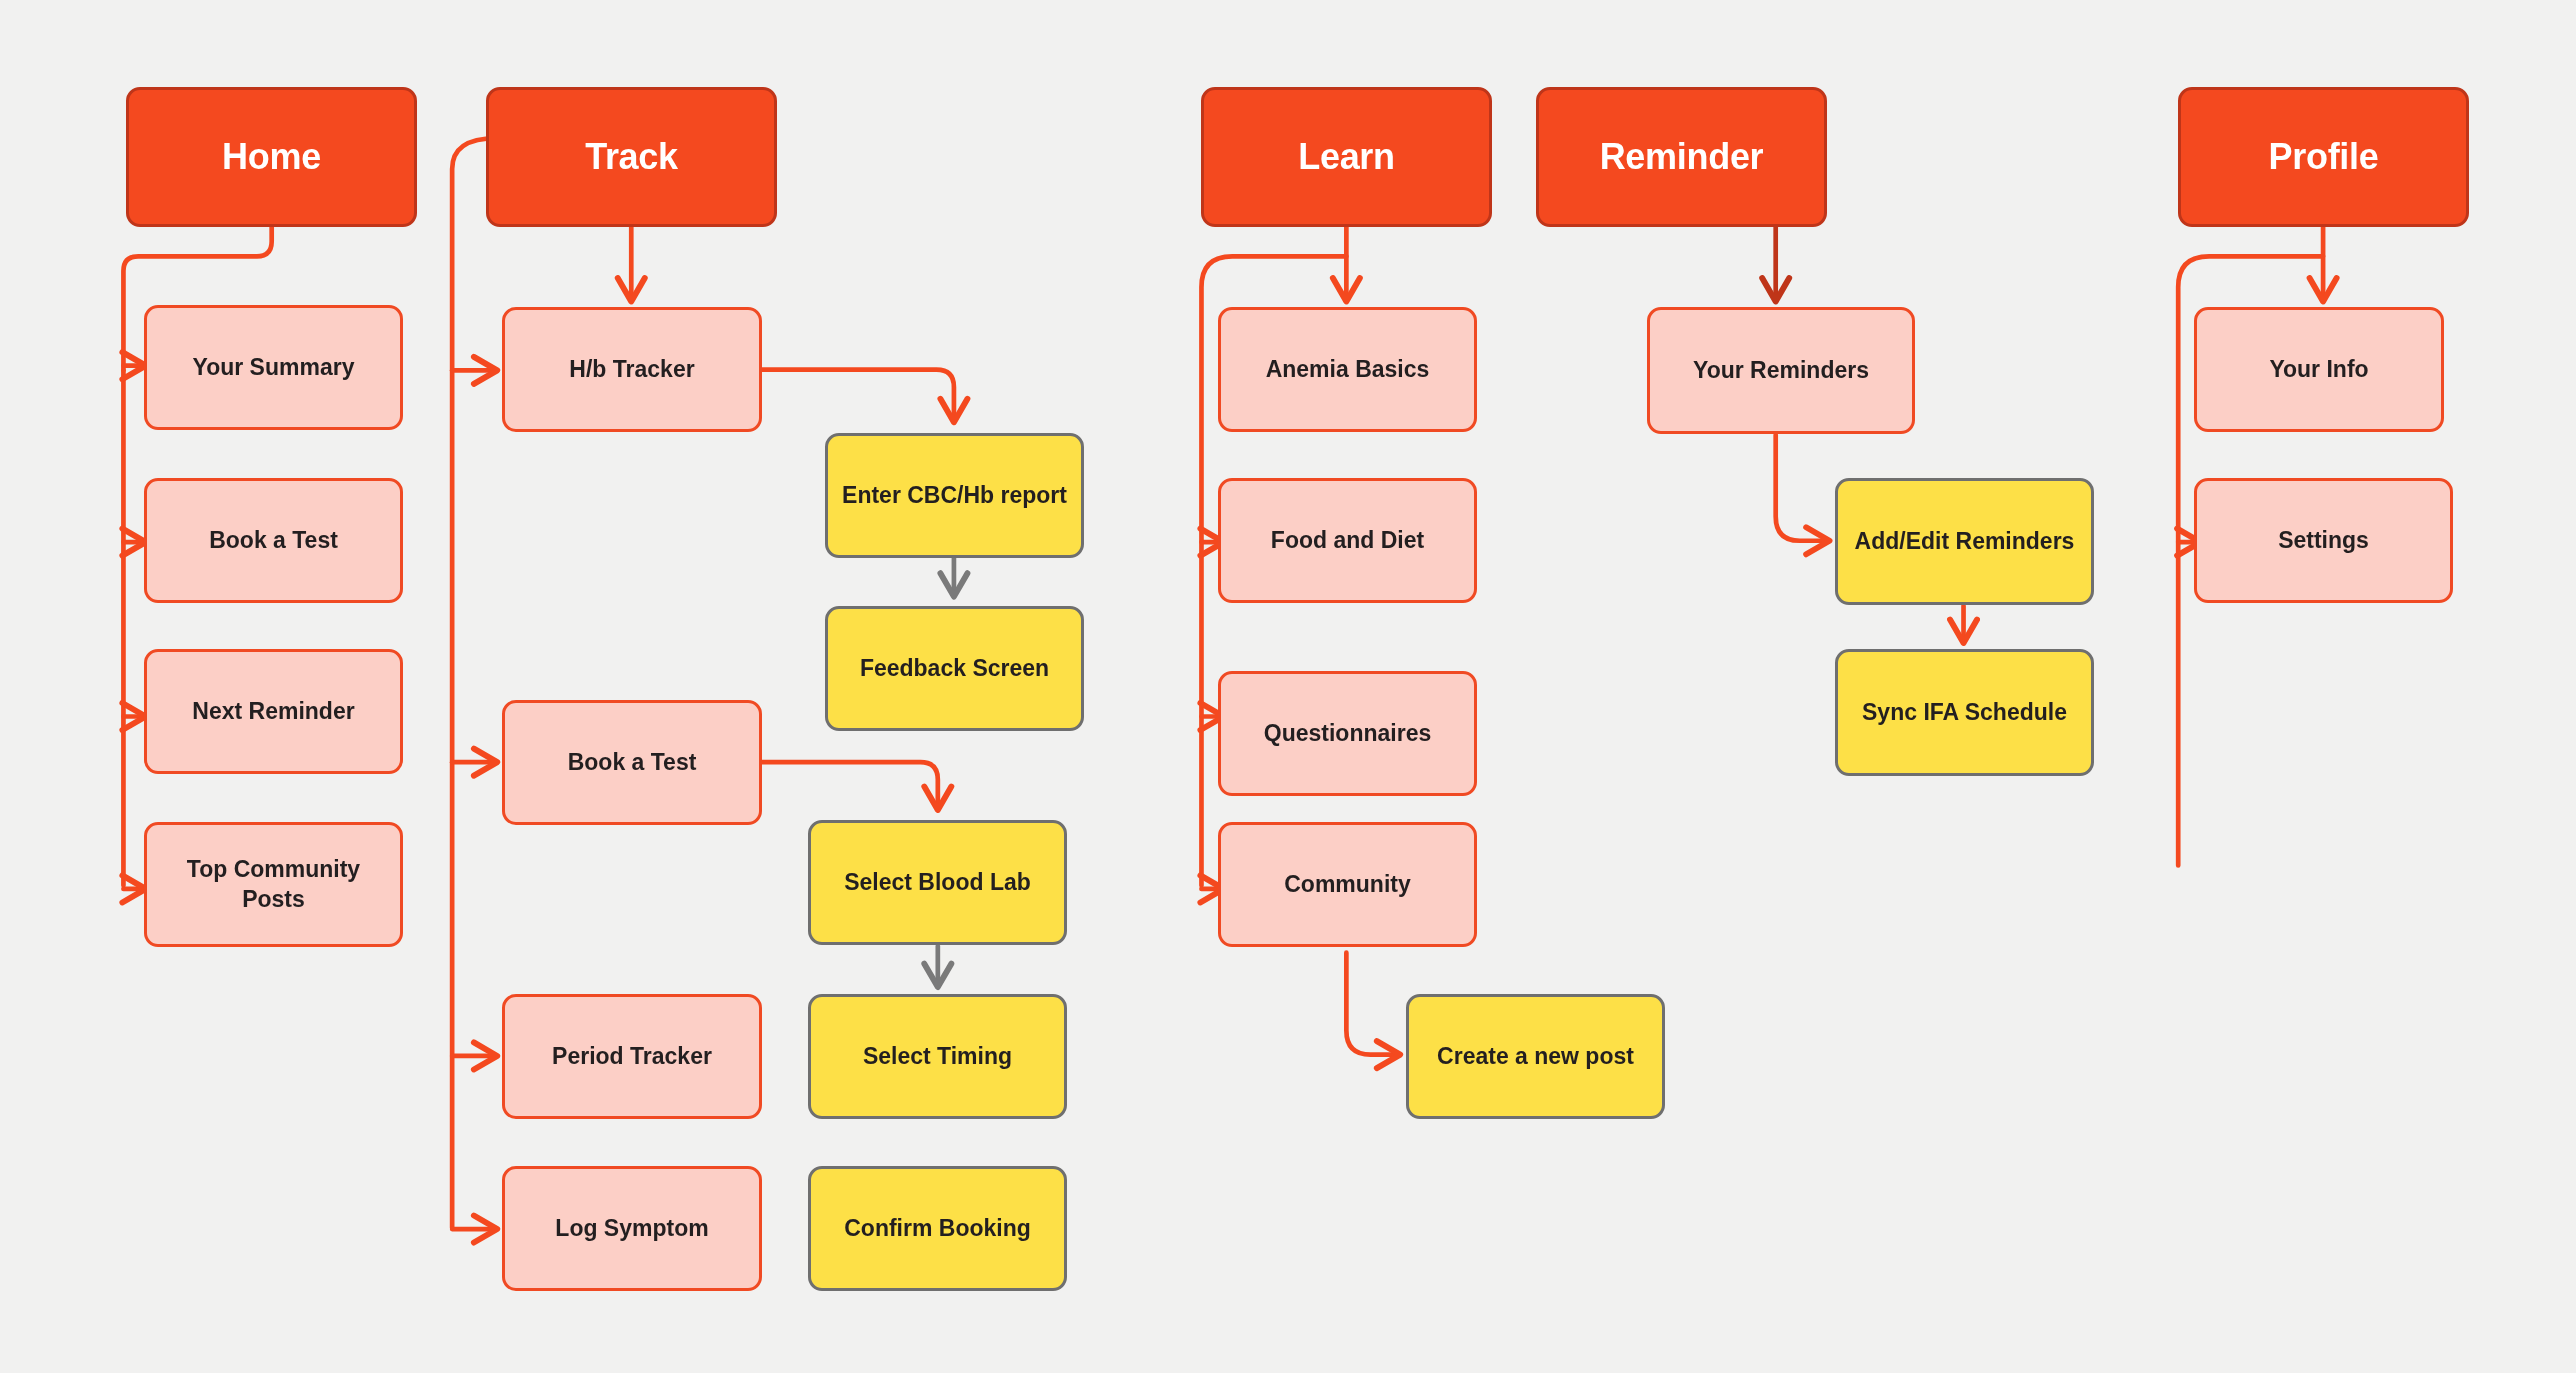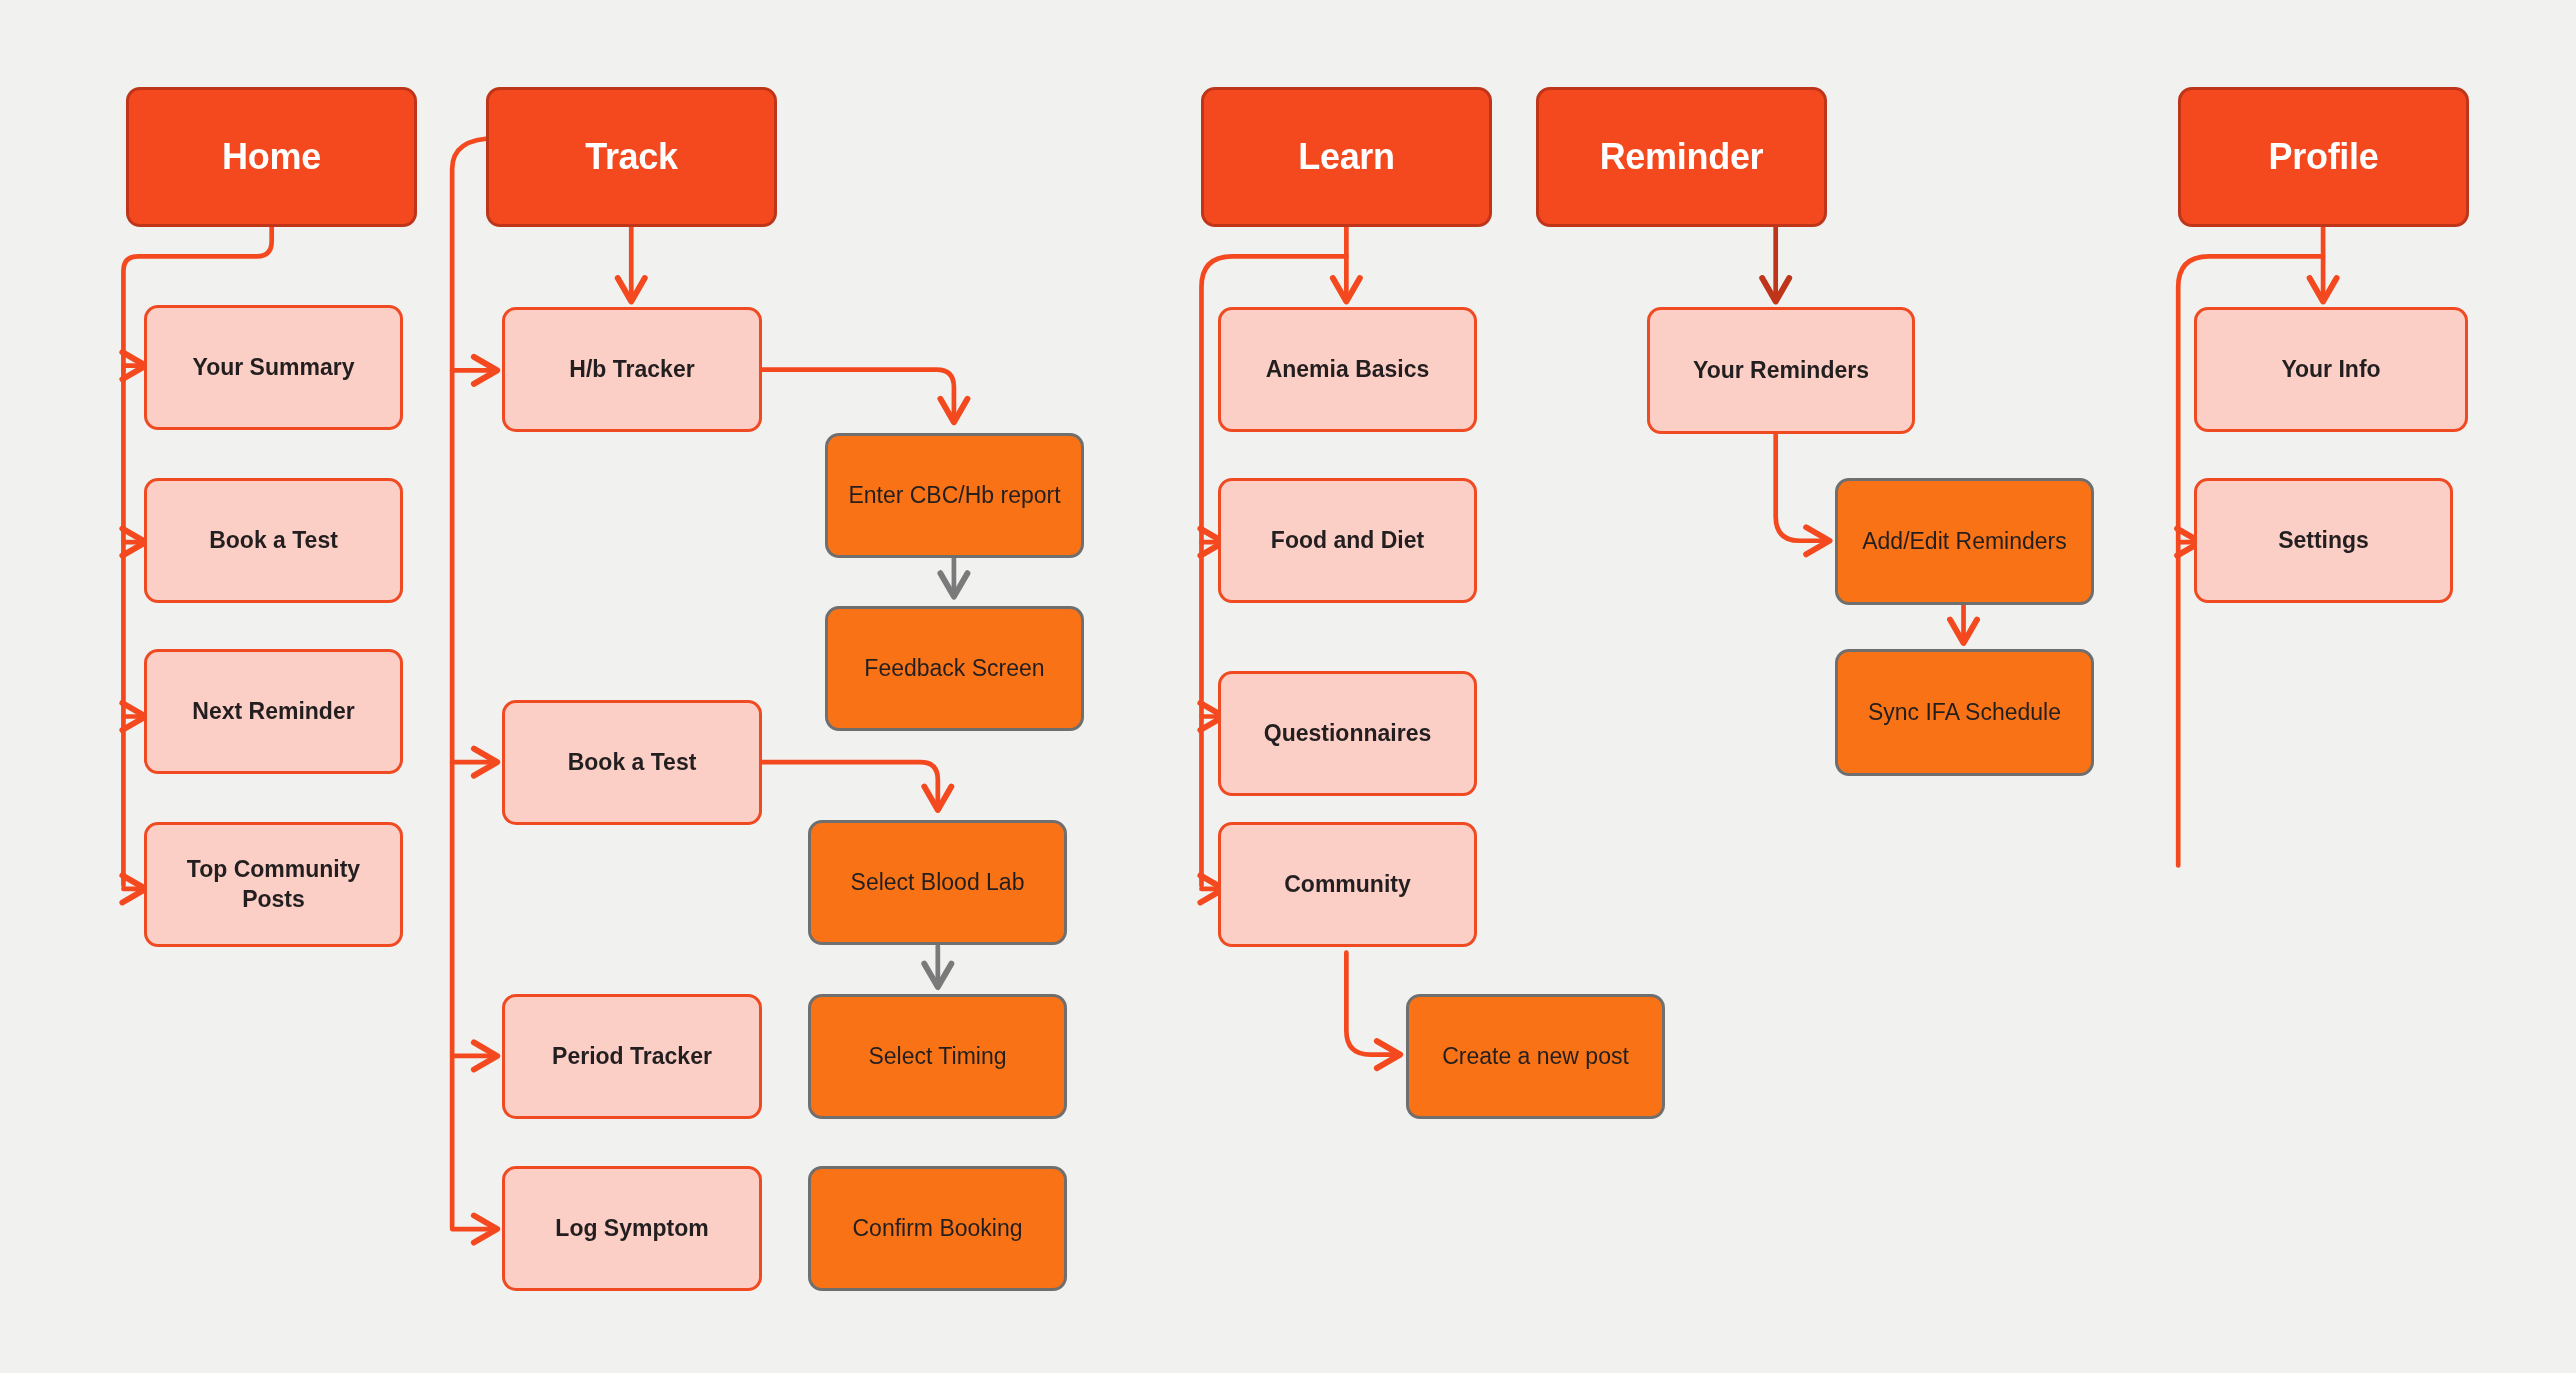--- a/index.html
+++ b/index.html
@@ -30,24 +30,24 @@
     letter-spacing:-0.3px;
   }
   .node.sub{
     background:#FCCFC6;
     border:3.4px solid #F04A23;
     color:#231F20;
     font-weight:bold;
     font-size:23px;
   }
   .node.leaf{
-    background:#f97316;
+    background:#fde047;
     border:3.4px solid #6F6F6F;
     color:#231F20;
-    font-weight:normal;
+    font-weight:bold;
     font-size:23px;
   }
   .node .lbl{display:block;}
 </style>
 </head>
 <body>
 
 <svg id="canvas" viewBox="0 0 3840 2048" xmlns="http://www.w3.org/2000/svg">
   <defs>
     <marker id="ao" viewBox="0 0 12 12" refX="9.2" refY="6" markerWidth="7.2" markerHeight="7.2" orient="auto">
@@ -218,19 +218,19 @@
 <div class="node leaf" style="left:1835px;top:478px;width:259px;height:127px;">
   <span class="lbl">Add/Edit Reminders</span>
 </div>
 <div class="node leaf" style="left:1835px;top:649px;width:259px;height:127px;">
   <span class="lbl">Sync IFA Schedule</span>
 </div>
 
 <div class="node header" style="left:2178px;top:87px;width:291px;height:140px;">
   <span class="lbl">Profile</span>
 </div>
-<div class="node sub" style="left:2194px;top:307px;width:274px;height:125px;">
+<div class="node sub" style="left:2194px;top:307px;width:250px;height:125px;">
   <span class="lbl">Your Info</span>
 </div>
 <div class="node sub" style="left:2194px;top:478px;width:259px;height:125px;">
   <span class="lbl">Settings</span>
 </div>
 
 
 </body></html>

